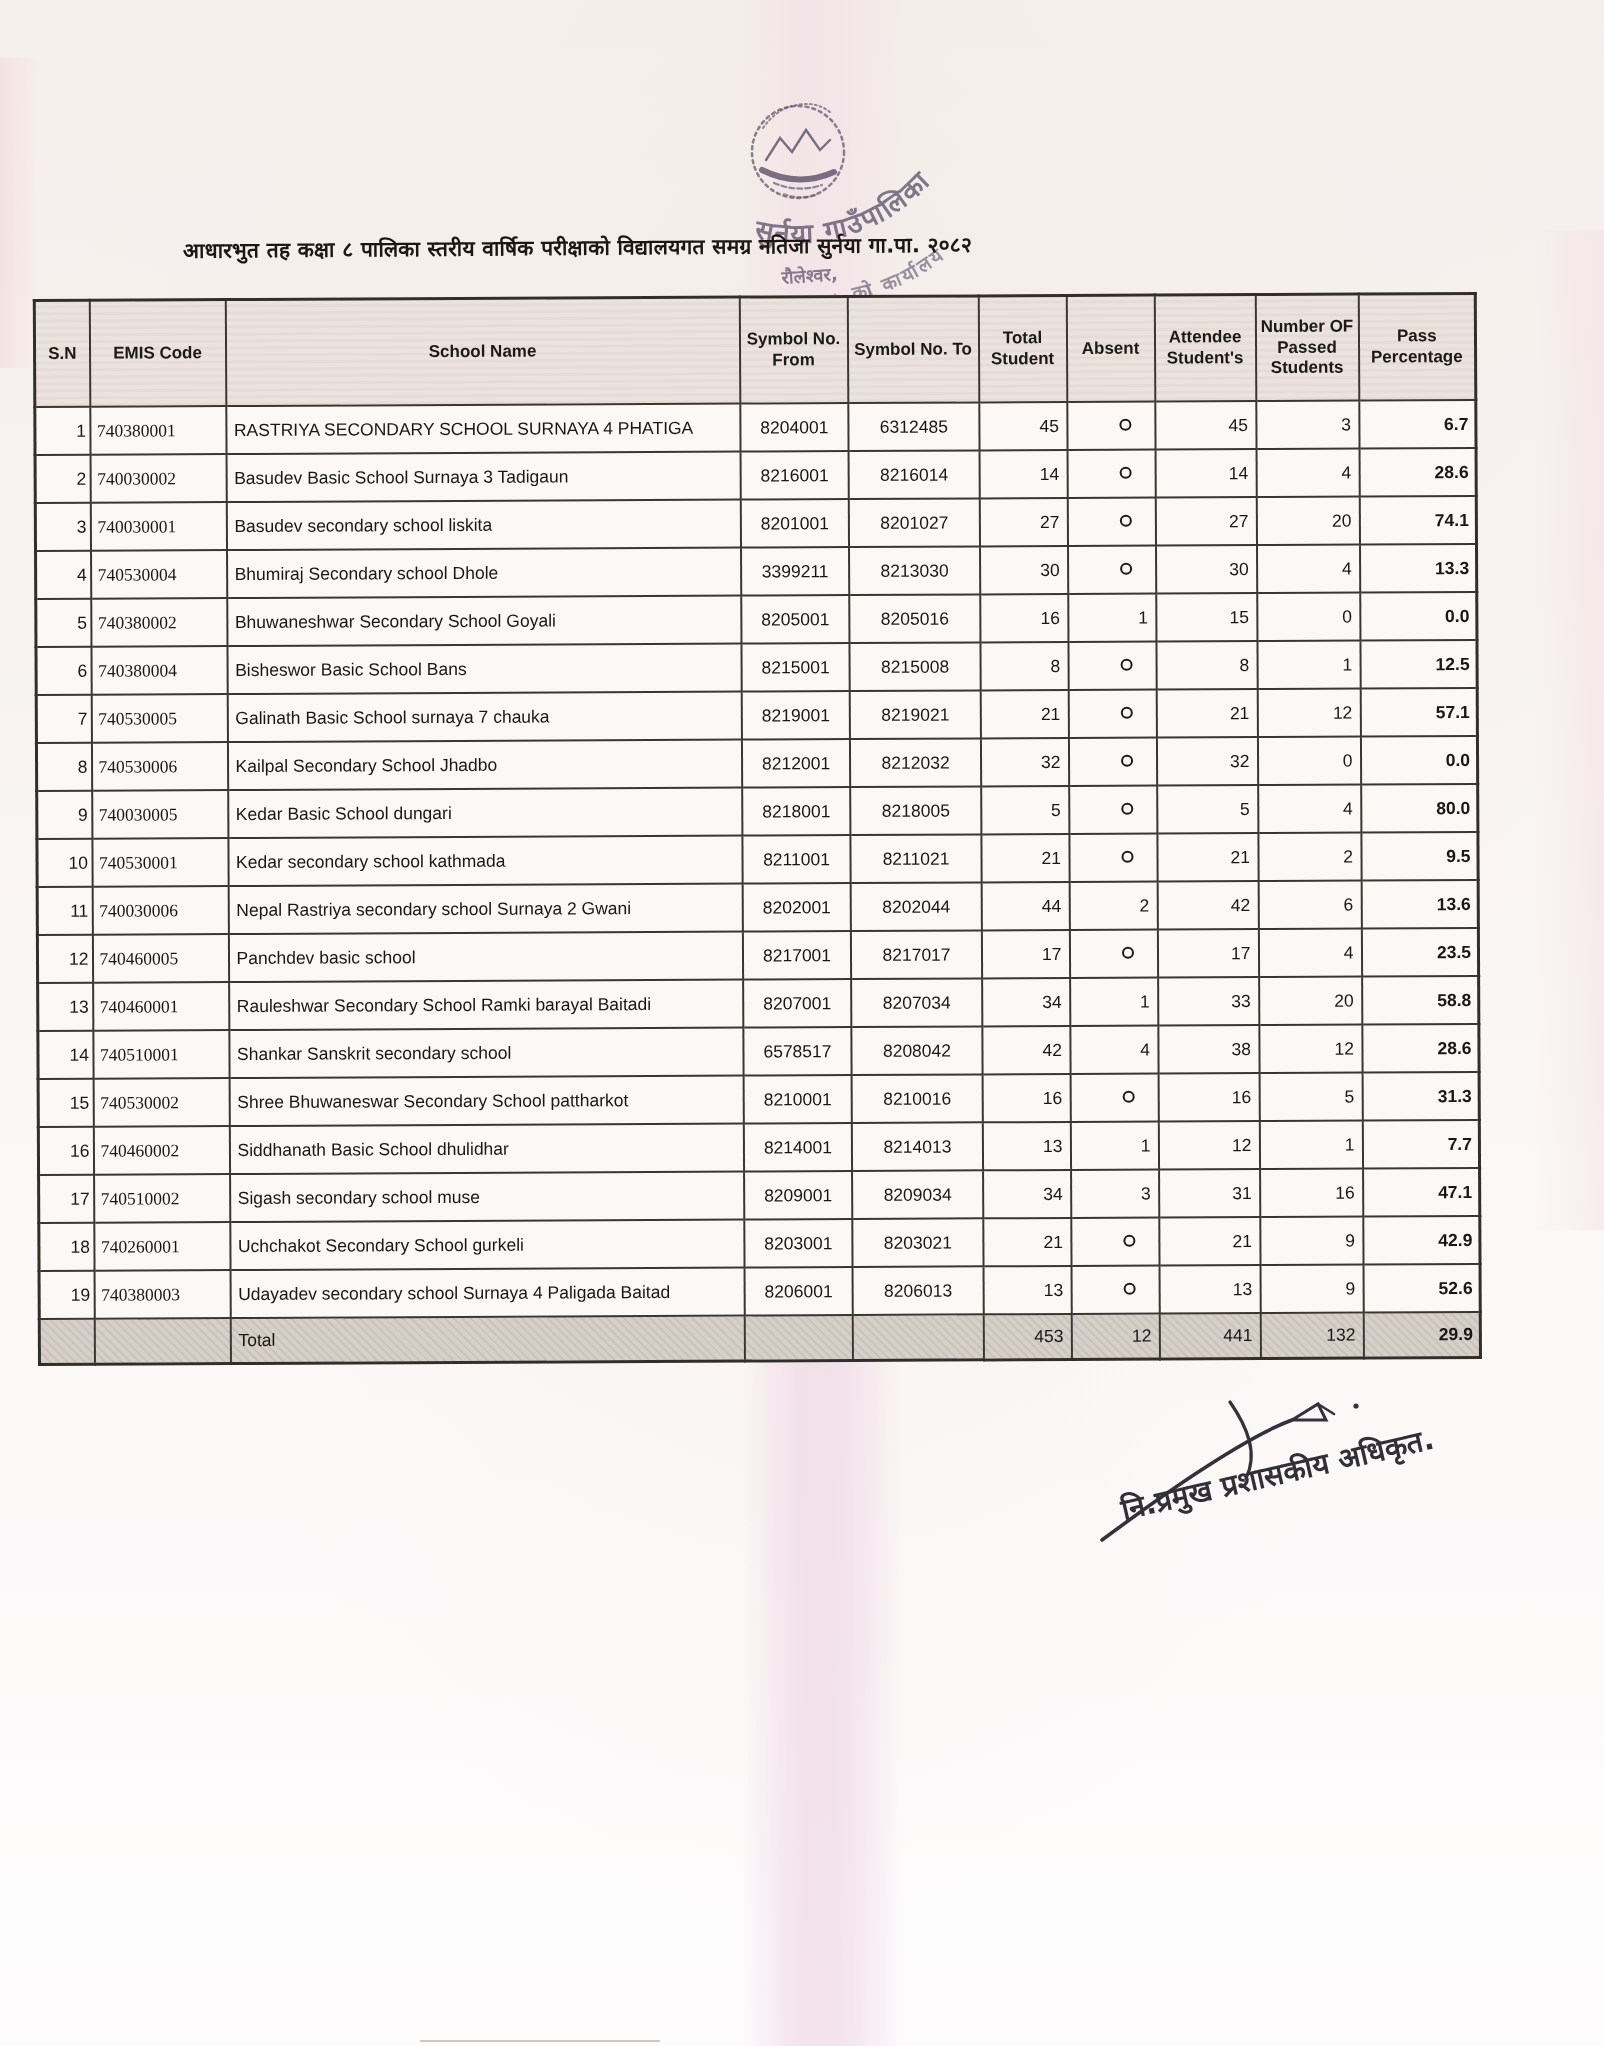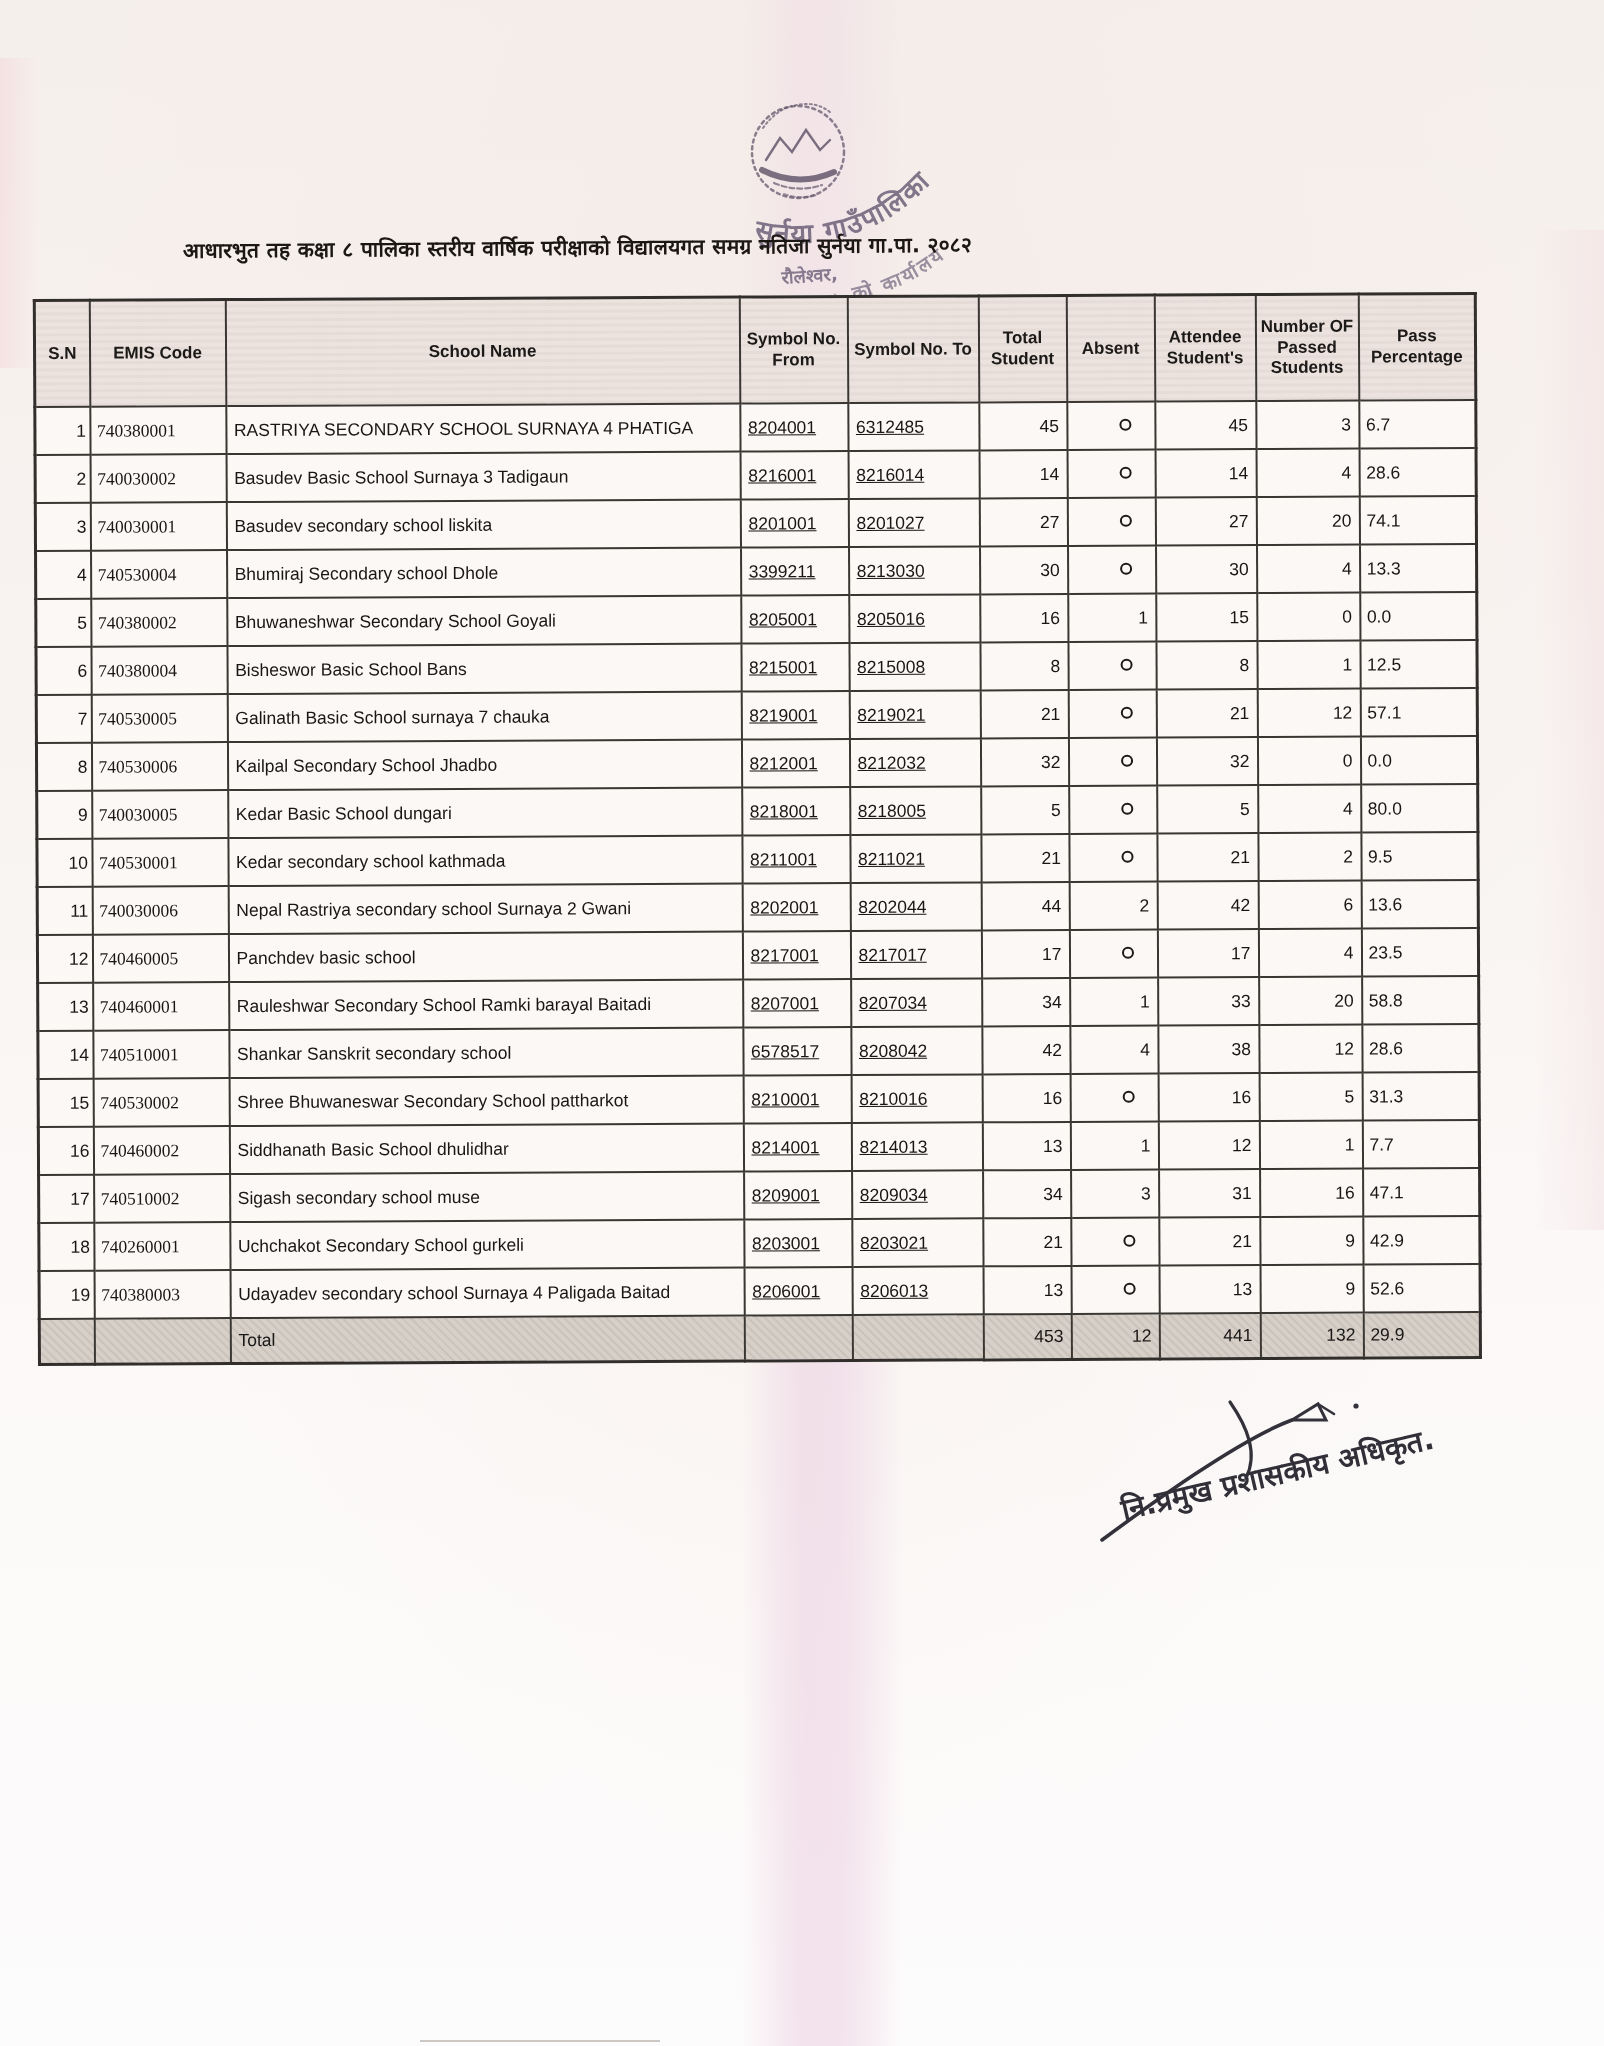--- a/index.html
+++ b/index.html
@@ -61,23 +61,23 @@
     background-color:#ece3df;
     background-image:repeating-linear-gradient(0deg,rgba(176,156,148,.10) 0 3px,rgba(255,255,255,0) 3px 7px);
   }
   .sheet-table td{
     height:46px;font-size:17.5px;color:#191715;vertical-align:middle;
     background:transparent;padding:0 6px;
   }
   td.c-sn{text-align:right;padding-right:3px;}
   td.c-emis{text-align:left;padding-left:6px;font-family:Liberation Serif, serif;}
   td.c-school{text-align:left;padding-left:7px;}
-  td.c-numl{text-align:left;padding-left:7px;text-decoration:underline;}
+  td.c-numl{text-align:center;padding-left:7px;}
   td.c-numr{text-align:right;padding-right:7px;}
-  td.c-pct{text-align:left;}
+  td.c-pct{text-align:right;font-weight:bold;}
   .zero-ring{
     display:inline-block;width:8px;height:8px;border:2px solid #1d1b1a;
     border-radius:50%;margin-right:16px;vertical-align:1px;
   }
   tr.total-row td{
     height:43px;font-size:17.5px;
     background-color:#d6d0c9;
     background-image:repeating-linear-gradient(45deg,rgba(110,100,92,.12) 0 2px,rgba(255,255,255,0) 2px 6px);
   }
   

